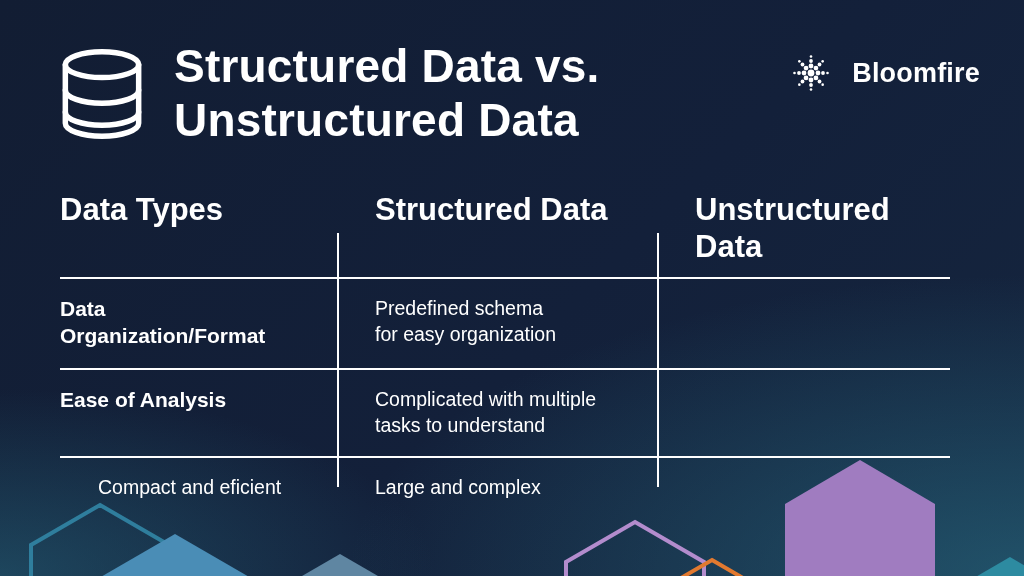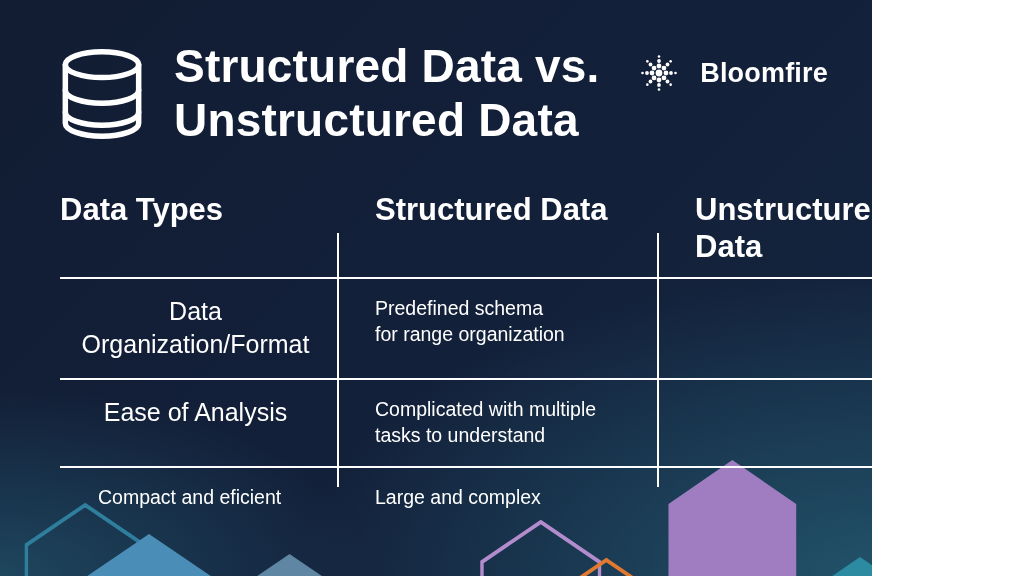--- a/index.html
+++ b/index.html
@@ -4,21 +4,21 @@
 <style>
   * { margin:0; padding:0; box-sizing:border-box; }
   html,body { width:1024px; height:576px; }
   body {
     font-family:"Liberation Sans", sans-serif;
     color:#ffffff;
     overflow:hidden;
   }
   .slide {
     position:relative;
-    width:872px; height:576px;
+    width:1024px; height:576px;
     overflow:hidden;
     background:
       radial-gradient(120% 95% at 100% 100%, rgba(43,118,140,.55) 0%, rgba(43,118,140,0) 55%),
       radial-gradient(85% 65% at 0% 100%, rgba(43,118,140,.45) 0%, rgba(43,118,140,0) 50%),
       linear-gradient(135deg, #121d33 0%, #13203a 55%, #15263f 100%);
   }
   .decor { position:absolute; inset:0; width:100%; height:100%; z-index:0; }
   .content { position:relative; z-index:1; }
 
   .top {
@@ -42,21 +42,21 @@
   .thead { padding-bottom:12px; border-bottom:2px solid #ffffff; }
   .th { font-size:31px; font-weight:700; line-height:1.18; }
   .sep { border-bottom:2px solid #ffffff; }
   .c2, .c3 { padding-left:38px; }
   .td {
     font-size:19.5px; line-height:1.34;
     padding:16px 6px 18px 0;
     white-space:pre-line;
   }
   .td.c2, .td.c3 { padding-left:38px; }
-  .rowlabel { font-size:25px; font-weight:400; line-height:1.3;text-align:center; }
+  .rowlabel { font-size:21px; font-weight:700; line-height:1.3; }
   .vline { position:absolute; top:41px; height:254px; width:2px; background:#ffffff; }
   .v1 { left:277px; }
   .v2 { left:597px; }
 </style>
 </head>
 <body>
 
 <div class="slide">
 
   <svg class="decor" viewBox="0 0 1024 576" preserveAspectRatio="none">
@@ -121,21 +121,21 @@
       <div class="trow thead">
         <div class="th c1">Data Types</div>
         <div class="th c2">Structured Data</div>
         <div class="th c3">Unstructured Data</div>
       </div>
 
       <div class="trow sep">
         <div class="td c1 rowlabel">Data
 Organization/Format</div>
         <div class="td c2">Predefined schema
-for range organization</div>
+for easy organization</div>
       </div>
 
       <div class="trow sep">
         <div class="td c1 rowlabel">Ease of Analysis</div>
         <div class="td c3">Complicated with multiple
 tasks to understand</div>
       </div>
 
       <div class="trow">
         <div class="td c2">Compact and eficient</div>

